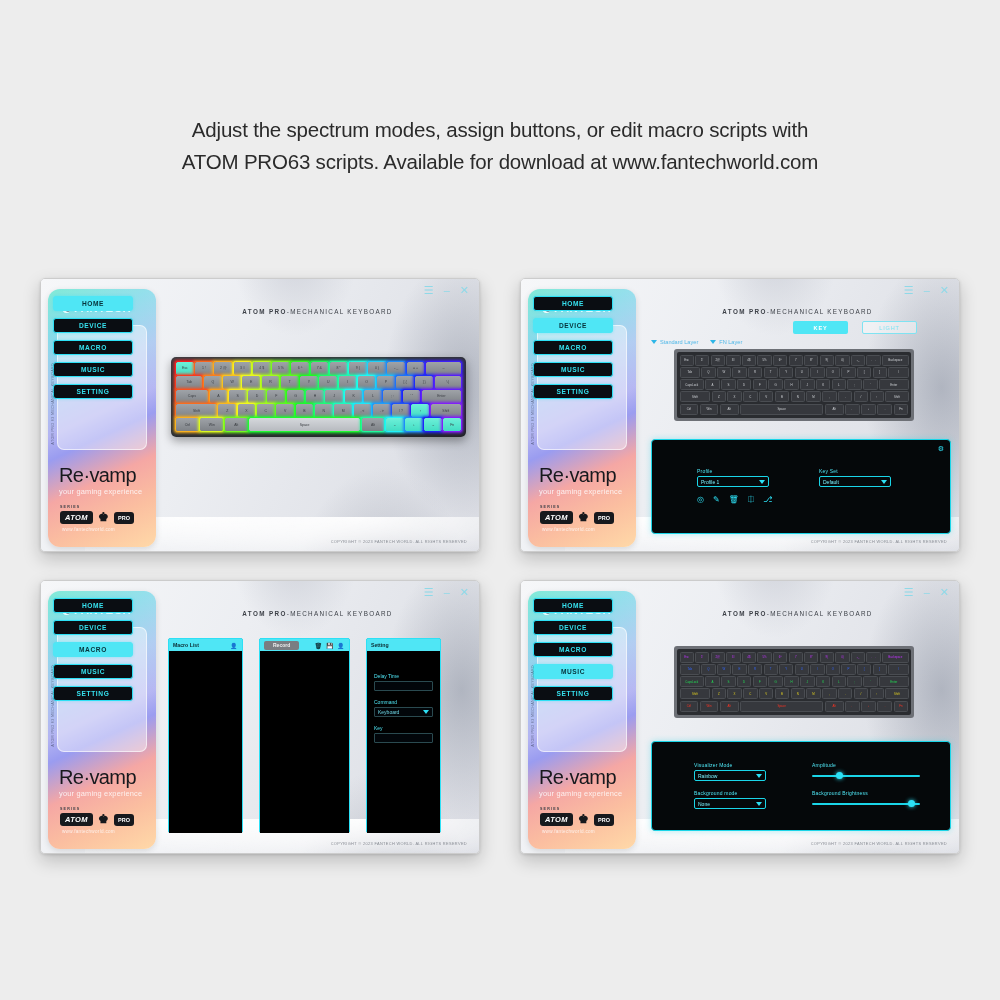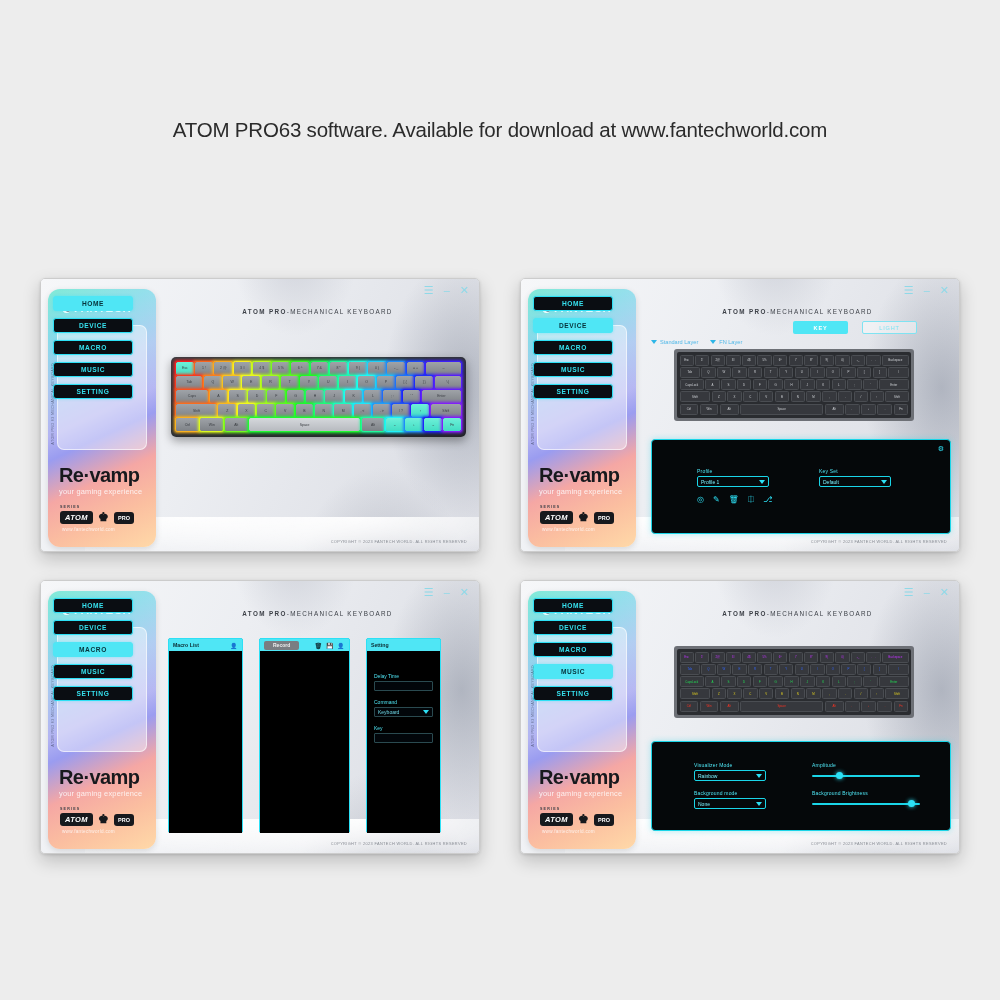--- a/index.html
+++ b/index.html
@@ -104,21 +104,21 @@
   .side-vert {
     position:absolute; left: 3px; top: 74px; z-index:4;
     writing-mode: vertical-rl; transform: rotate(180deg);
     font-size: 3.6px; letter-spacing: .4px; color: rgba(40,50,70,.55);
     white-space: nowrap;
   }
 
   .revamp {
     position:absolute; left: 11px; top: 176px; z-index:3;
   }
-  .revamp-title { font-size: 20px; font-weight: 700; color:#17191d; letter-spacing:-0.6px; line-height:1; }
+  .revamp-title { font-size: 20px; font-weight: 400; color:#17191d; letter-spacing:-0.6px; line-height:1; }
   .revamp-title .dot { color:#17191d; }
   .revamp-sub { margin-top:2px; font-size: 7.4px; color: rgba(255,255,255,.82); letter-spacing:.2px; }
 
   .series-block { position:absolute; left: 12px; top: 216px; z-index:3; }
   .series-label { font-size: 3.6px; font-weight:700; letter-spacing:1.2px; color:#3a3d45; margin-bottom:2px; }
   .series-badges { display:flex; align-items:center; gap: 4px; }
   .badge-atom {
     background:#17191d; color:#fff; font-size:7.5px; font-weight:900; letter-spacing:.4px;
     padding:2px 5px; border-radius:3px; font-style: italic;
   }
@@ -227,21 +227,22 @@
     display:flex; align-items:center; justify-content:space-between; padding:0 3px;
     font-size:5px; color:#6fd8e6;
   }
   .gear { position:absolute; right:6px; top:5px; color:#2de0f5; font-size:7px; z-index:6;}
 </style>
 </head>
 <body>
 
 <div class="page-header">
   <div class="subtitle">
-    <div>ATOM PRO63 software. Available for download at www.fantechworld.com</div>
+    <div>Adjust the spectrum modes, assign buttons, or edit macro scripts with</div>
+    <div>ATOM PRO63 scripts. Available for download at www.fantechworld.com</div>
   </div>
 </div>
 
 <div class="grid">
 
   <div class="window">
     <div class="win-ctrls">
       <span>☰</span>
       <span>–</span>
       <span>✕</span>

